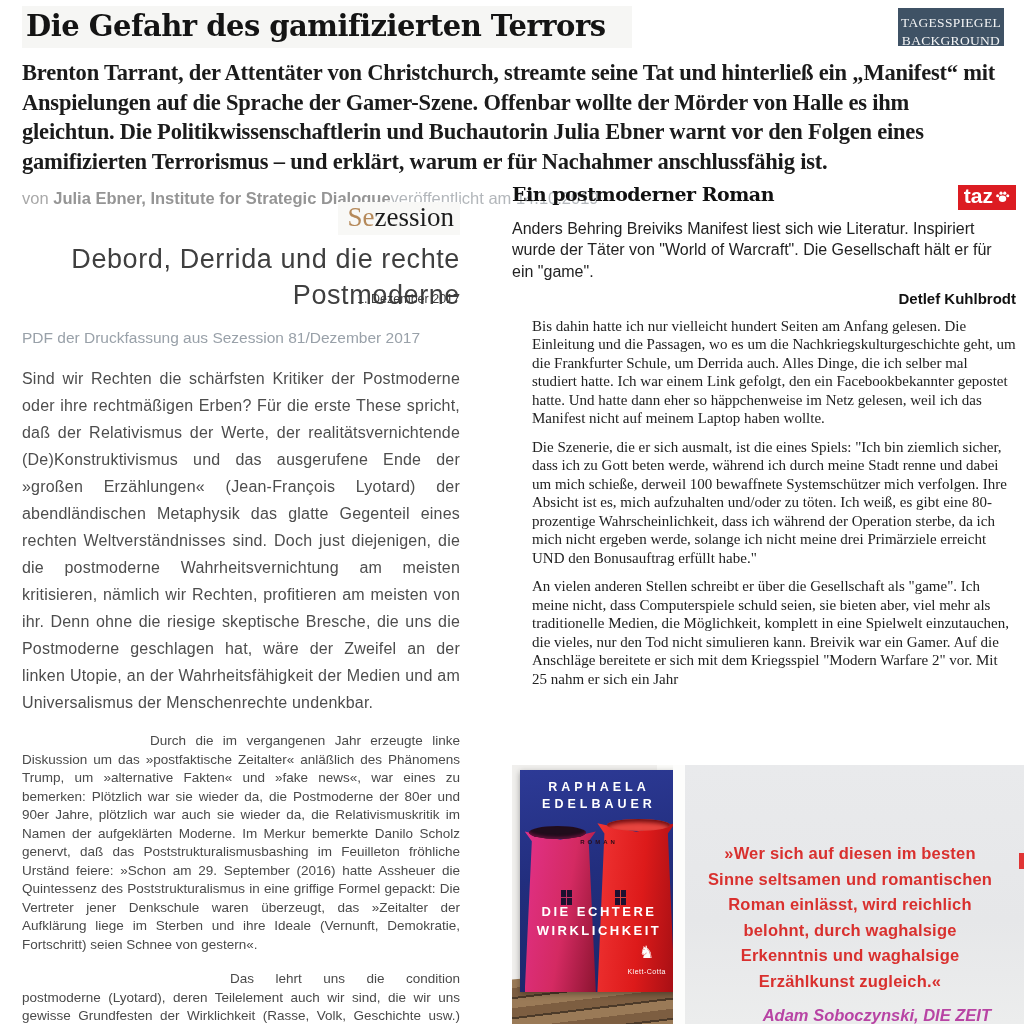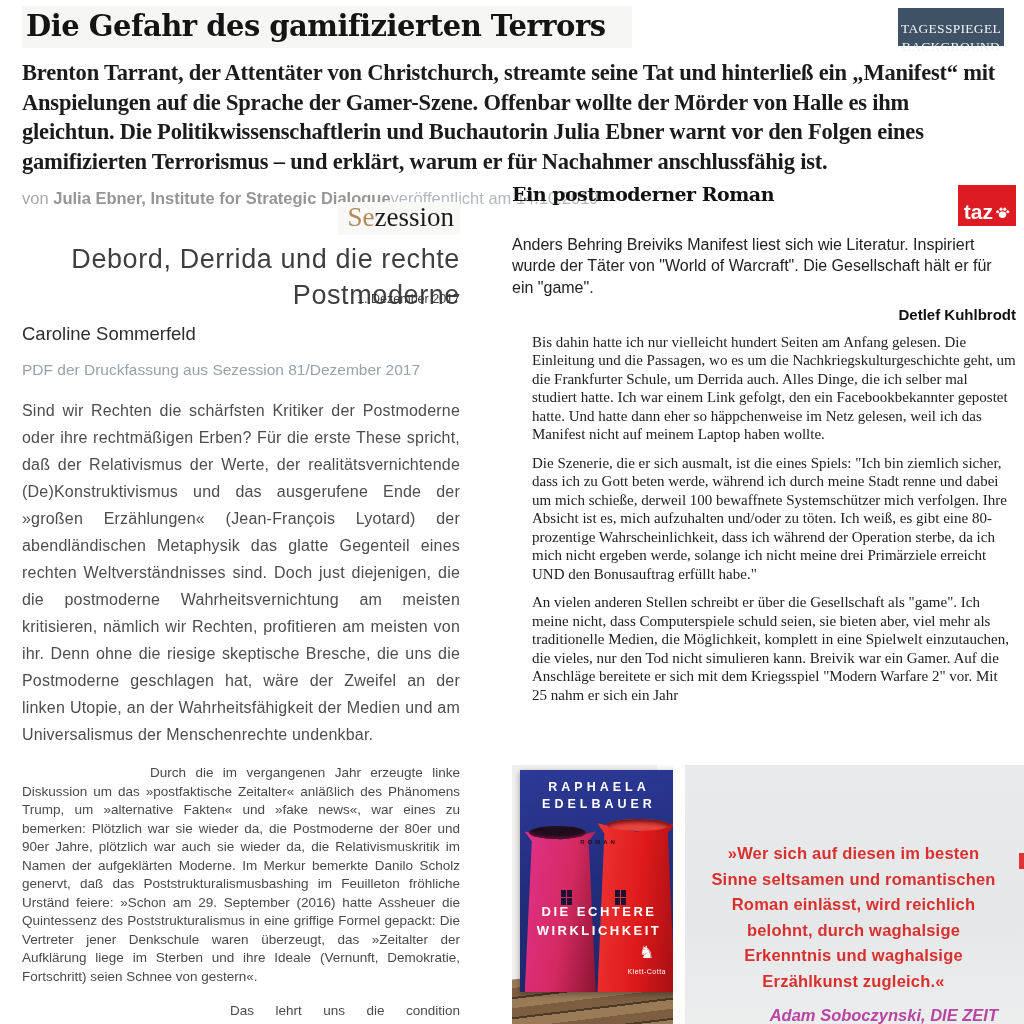--- a/index.html
+++ b/index.html
@@ -6,21 +6,21 @@
   .canvas{position:relative;width:1024px;height:1024px;background:#fff;overflow:hidden;
           font-family:"Liberation Sans",sans-serif;}
 
   
   .ts{position:absolute;left:22px;top:6px;width:984px;}
   .ts-title{display:inline-block;margin:0;background:#f6f6f4;padding:3px 26px 5px 4px;
             font-family:"DejaVu Serif",serif;font-weight:bold;font-size:29px;
             letter-spacing:-0.5px;color:#141414;}
   .ts-logo{position:absolute;right:2px;top:2px;width:106px;height:38px;background:#3f5265;
            color:#f2f3f4;text-align:center;font-family:"Liberation Serif",serif;
-           font-size:13.5px;line-height:18px;padding-top:12px;box-sizing:border-box;letter-spacing:0.3px;}
+           font-size:13.5px;line-height:18px;padding-top:6px;box-sizing:border-box;letter-spacing:0.3px;}
   .ts-logo span{display:block;}
   .ts-sub{margin:10px 0 0;font-family:"Liberation Serif",serif;font-weight:bold;
           font-size:22.5px;line-height:1.32;color:#1b1b1b;letter-spacing:-0.2px;}
   .ts-byline{display:flex;justify-content:flex-start;margin-top:12px;font-size:16.5px;}
   .ts-by-left{color:#a9a9a9;}
   .ts-by-left b{color:#959595;}
   .ts-by-right{color:#b3b7bb;}
 
   
   .sez{position:absolute;left:22px;top:202px;width:438px;height:822px;overflow:hidden;color:#3c3c3c;}
@@ -39,21 +39,21 @@
   .sez-p2{margin-top:16px !important;text-indent:128px;}
   .sez-p3{margin-top:16px !important;text-indent:208px;}
 
   
   .taz{position:absolute;left:512px;top:182px;width:504px;height:578px;overflow:hidden;color:#1d1d1d;}
   .taz-kicker{font-size:13px;font-weight:bold;color:#111;}
   .taz-titlerow{display:flex;justify-content:space-between;align-items:flex-start;}
   .taz-titlerow h2{margin:1px 0 0;font-family:"DejaVu Serif",serif;font-weight:bold;
                    font-size:19px;letter-spacing:-0.5px;color:#111;}
   .taz-logo{margin-top:3px;background:#dc1c22;color:#fff;font-weight:bold;font-size:21px;
-            padding:16px 6px 3px 6px;display:flex;align-items:center;gap:2px;line-height:22px;}
+            padding:0 6px 3px 6px;display:flex;align-items:center;gap:2px;line-height:22px;}
   .taz-logo svg{display:block;}
   .taz-lead{margin:8px 0 0;font-size:16px;line-height:1.33;color:#222;max-width:492px;}
   .taz-author{margin-top:8px;text-align:right;font-weight:bold;font-size:15px;color:#111;}
   .taz-date{margin-top:6px;text-align:right;font-size:13.5px;color:#8d9297;white-space:pre-wrap;}
   .taz-body{margin-top:10px;font-family:"Liberation Serif",serif;font-size:15px;
             line-height:18.5px;color:#222;margin-left:20px;}
   .taz-body p{margin:0 0 10px;}
 
   
   .promo{position:absolute;left:512px;top:765px;width:512px;height:259px;display:flex;}
@@ -86,21 +86,21 @@
   .win2{left:60%;background-image:linear-gradient(90deg,transparent 42%,#d8403c 42% 58%,transparent 58%),
                                   linear-gradient(0deg,transparent 44%,#d8403c 44% 56%,transparent 56%);}
   .cov-title{position:absolute;bottom:52px;left:0;width:100%;text-align:center;color:#fff;
              font-size:13px;font-weight:bold;letter-spacing:2.5px;line-height:19px;}
   .cov-title span{display:block;}
   .cov-pub{position:absolute;right:12px;bottom:14px;text-align:center;color:#fdfdfb;}
   .cov-pub .peg{display:block;font-size:17px;line-height:15px;}
   .cov-pub .pubname{font-size:7px;letter-spacing:0.5px;}
   .spacer{width:12px;background:#fdfdfc;flex:0 0 auto;}
   .quotepanel{position:relative;flex:1 1 auto;background:linear-gradient(180deg,#e9eaec 0%,#e6e7e9 60%,#eceded 100%);
-              box-sizing:border-box;padding:76px 20px 0 18px;}
+              box-sizing:border-box;padding:76px 27px 0 18px;}
   .quote{margin:0;text-align:center;font-size:16.5px;font-weight:bold;line-height:1.55;
          color:#d9302e;letter-spacing:0.2px;}
   .attr{margin:12px 6px 0 0;text-align:right;font-size:16.5px;font-weight:bold;font-style:italic;
         color:#b844a4;}
   .red-frag{position:absolute;right:0;top:88px;width:5px;height:16px;background:#e03434;}
 </style>
 </head>
 <body>
 
 <div class="canvas">
@@ -117,21 +117,20 @@
       <span class="ts-by-right">veröffentlicht am 14.10.2019</span>
     </div>
   </header>
 
   <section class="sez">
     <div class="sez-logo"><span class="inner"><span class="se">Se</span><span>zession</span></span></div>
     <div class="sez-titlewrap">
       <h2>Debord, Derrida und die rechte Postmoderne</h2>
       <span class="sez-date">1. Dezember 2017</span>
     </div>
-    <div class="sez-author">Caroline Sommerfeld</div>
     <div class="sez-pdf">PDF der Druckfassung aus Sezession 81/Dezember 2017</div>
     <p class="sez-p1">Sind wir Rechten die schärfsten Kritiker der Postmoderne oder ihre rechtmäßigen Erben? Für die erste These spricht, daß der Relativismus der Werte, der realitätsvernichtende (De)Konstruktivismus und das ausgerufene Ende der »großen Erzählungen« (Jean-François Lyotard) der abendländischen Metaphysik das glatte Gegenteil eines rechten Weltverständnisses sind. Doch just diejenigen, die die postmoderne Wahrheitsvernichtung am meisten kritisieren, nämlich wir Rechten, profitieren am meisten von ihr. Denn ohne die riesige skeptische Bresche, die uns die Postmoderne geschlagen hat, wäre der Zweifel an der linken Utopie, an der Wahrheitsfähigkeit der Medien und am Universalismus der Menschenrechte undenkbar.</p>
     <p class="sez-small sez-p2">Durch die im vergangenen Jahr erzeugte linke Diskussion um das »postfaktische Zeitalter« anläßlich des Phänomens Trump, um »alternative Fakten« und »fake news«, war eines zu bemerken: Plötzlich war sie wieder da, die Postmoderne der 80er und 90er Jahre, plötzlich war auch sie wieder da, die Relativismuskritik im Namen der aufgeklärten Moderne. Im Merkur bemerkte Danilo Scholz genervt, daß das Poststrukturalismusbashing im Feuilleton fröhliche Urständ feiere: »Schon am 29. September (2016) hatte Assheuer die Quintessenz des Poststrukturalismus in eine griffige Formel gepackt: Die Vertreter jener Denkschule waren überzeugt, das »Zeitalter der Aufklärung liege im Sterben und ihre Ideale (Vernunft, Demokratie, Fortschritt) seien Schnee von gestern«.</p>
     <p class="sez-small sez-p3">Das lehrt uns die condition postmoderne (Lyotard), deren Teilelement auch wir sind, die wir uns gewisse Grundfesten der Wirklichkeit (Rasse, Volk, Geschichte usw.) nicht ausreden lassen.</p>
   </section>
 
   <section class="taz">
     <div class="taz-titlerow">
       <h2>Ein postmoderner Roman</h2>
       <div class="taz-logo">

